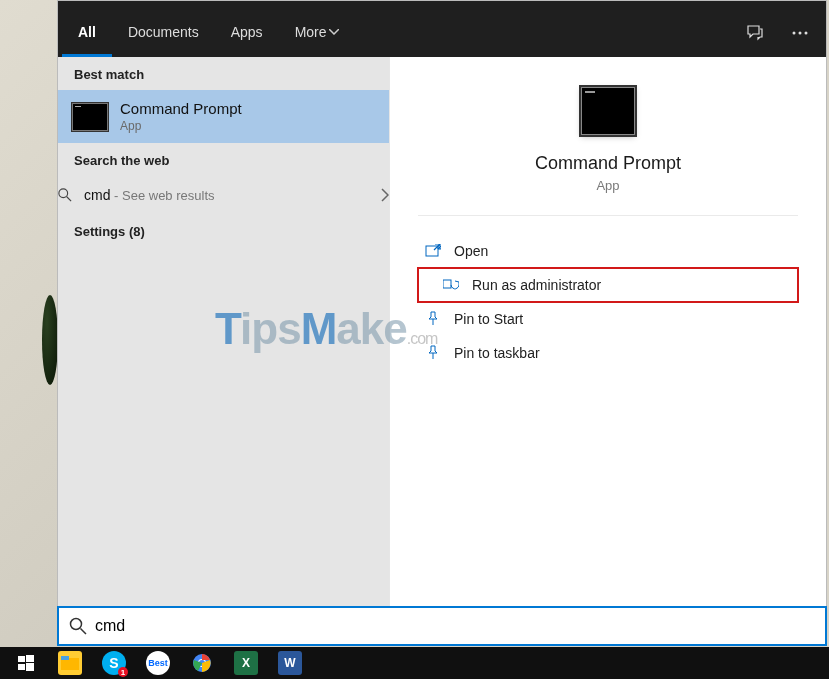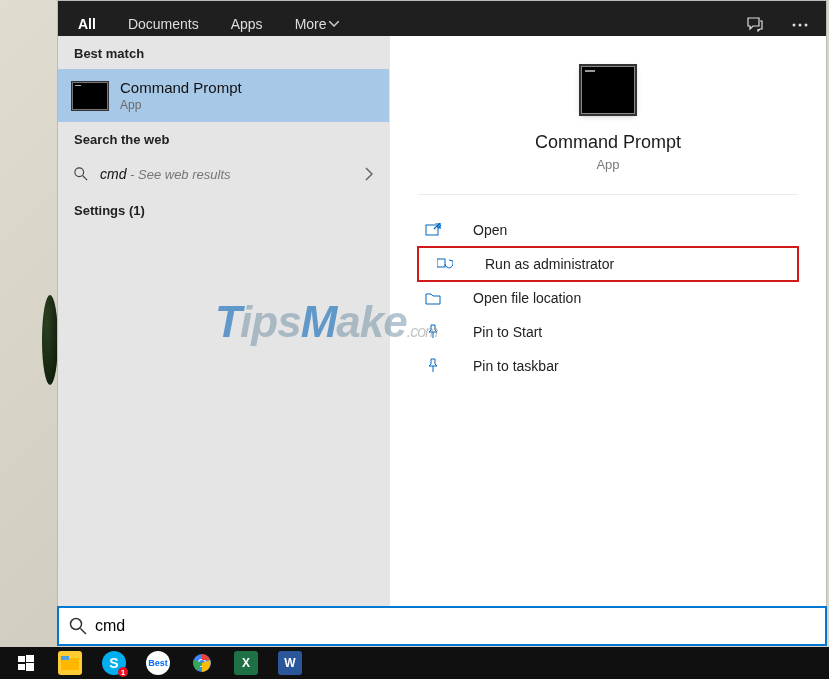--- a/index.html
+++ b/index.html
@@ -7,21 +7,21 @@
 
     .desktop-bg { position: absolute; left: 0; top: 0; width: 60px; height: 100%; background: linear-gradient(135deg, #e0dcd0 0%, #d0ccc0 100%); }
     .desktop-obj { position: absolute; left: 42px; top: 295px; width: 16px; height: 90px; background: radial-gradient(ellipse at 30% 30%, #2a4020, #0a1505); border-radius: 50%; }
 
     .search-window {
       position: absolute; left: 57px; top: 0; right: 2px; height: 646px;
       background: #fff; border: 1px solid #bbb; display: flex; flex-direction: column;
     }
 
     .tabs-bar {
-      background: #1f1f1f; height: 35px; display: flex; align-items: flex-start;
+      background: #1f1f1f; height: 56px; display: flex; align-items: flex-end;
       padding: 0 4px; color: #fff;
     }
     .tab {
       padding: 0 16px; height: 48px; display: flex; align-items: center;
       font-size: 14px; cursor: pointer; color: #ddd; border-bottom: 3px solid transparent;
     }
     .tab.active { color: #fff; border-bottom-color: #0078d4; font-weight: 600; }
     .tab-more { display: flex; align-items: center; gap: 2px; }
     .tab-spacer { flex: 1; }
     .tab-icon { padding: 0 14px; height: 48px; display: flex; align-items: center; font-size: 16px; color: #ddd; cursor: pointer; }
@@ -38,44 +38,44 @@
     .result-item.selected { background: #a8c8e8; }
     .cmd-mini {
       width: 36px; height: 28px; background: #000; border: 1px solid #777;
       box-shadow: 0 0 0 1px #333; position: relative;
     }
     .cmd-mini::before { content:""; position:absolute; left:2px; top:2px; width:6px; height:1px; background:#aaa; }
     .result-text { display: flex; flex-direction: column; }
     .result-title { font-size: 15px; color: #111; }
     .result-sub { font-size: 12px; color: #6a6a6a; margin-top: 2px; }
 
-    .web-row { display: flex; align-items: center; padding: 10px 16px; gap: 12px; cursor: pointer; font-style: italic; }
+    .web-row { display: flex; align-items: center; padding: 10px 0; gap: 12px; cursor: pointer; }
     .web-row .mag { width: 14px; height: 14px; }
     .web-query { font-size: 14px; color: #111; }
     .web-suffix { font-size: 13px; color: #777; }
     .chevron { margin-left: auto; color: #666; }
 
     .right-panel { flex: 1; background: #fff; border-left: 1px solid #e6e6e6; padding: 24px 28px; position: relative; }
     .app-hero { display: flex; flex-direction: column; align-items: center; padding: 6px 0 22px; border-bottom: 1px solid #eaeaea; }
     .app-icon-big {
       width: 54px; height: 48px; background: #000; border: 1px solid #888;
       box-shadow: 0 0 0 2px #333, 0 2px 6px rgba(0,0,0,0.25); position: relative; margin-bottom: 18px;
     }
     .app-icon-big::before { content:""; position:absolute; left:3px; top:3px; width:10px; height:2px; background:#999; }
     .app-name { font-size: 18px; color: #1a1a1a; }
     .app-type { font-size: 13px; color: #7a7a7a; margin-top: 4px; }
 
     .actions { padding-top: 18px; }
-    .action-row { display: flex; align-items: center; gap: 31px; padding: 9px 6px; font-size: 14px; color: #222; cursor: pointer; }
-    .action-row.highlight { outline: 2px solid #d21919; outline-offset: -1px; padding: 9px 18px; }
+    .action-row { display: flex; align-items: center; gap: 12px; padding: 9px 6px; font-size: 14px; color: #222; cursor: pointer; }
+    .action-row.highlight { outline: 2px solid #d21919; outline-offset: -1px; padding: 9px 24px; }
     .act-icon { width: 18px; height: 16px; display: flex; align-items: center; justify-content: center; color: #0066c0; flex-shrink: 0; }
 
     .watermark {
-      position: absolute; left: 215px; top: 297px; font-size: 44px; font-weight: 700;
-      color: rgba(120,150,170,0.55); font-style: italic; letter-spacing: -1px; pointer-events: none;
+      position: absolute; left: 215px; top: 304px; font-size: 44px; font-weight: 700;
+      color: rgba(120,150,170,0.55); letter-spacing: -1px; pointer-events: none;
       font-family: Arial, sans-serif;
     }
     .watermark .t { color: rgba(40,120,190,0.7); }
     .watermark .com { font-size: 16px; font-weight: 400; color: rgba(140,140,140,0.5); }
 
     .search-box {
       position: absolute; left: 57px; right: 2px; height: 40px; bottom: 33px;
       border: 2px solid #0078d4; background: #fff; display: flex; align-items: center; padding: 0 10px; gap: 8px;
     }
     .search-box input { border: none; outline: none; font-size: 16px; flex: 1; }
@@ -140,21 +140,21 @@
           </svg>
         <span>
           <span class="web-query">cmd</span><span class="web-suffix"> - See web results</span>
         </span>
         <span class="chevron">
           <svg width="8" height="14" viewBox="0 0 8 14">
               <path d="M1 1 L7 7 L1 13" stroke="#666" fill="none" stroke-width="1.5"></path>
             </svg>
         </span>
       </div>
-      <div class="section-hdr">Settings (1)</div>
+      <div class="section-hdr">Settings (8)</div>
     </div>
 
     <div class="right-panel">
       <div class="app-hero">
         <div class="app-icon-big"></div>
         <div class="app-name">Command Prompt</div>
         <div class="app-type">App</div>
       </div>
       <div class="actions">
         <div class="action-row">
@@ -168,28 +168,20 @@
           <span>Open</span>
         </div>
         <div class="action-row highlight">
           <span class="act-icon">
               <svg width="16" height="16" viewBox="0 0 16 16">
                 <rect x="0" y="3" width="8" height="8" stroke="#0066c0" fill="none"></rect>
                 <path d="M10 4 L14 5 v3 c0 3 -4 4 -4 4 s-4 -1 -4 -4" stroke="#0066c0" fill="none" transform="translate(2,0)"></path>
               </svg>
             </span>
           <span>Run as administrator</span>
-        </div>
-        <div class="action-row">
-          <span class="act-icon">
-              <svg width="16" height="14" viewBox="0 0 16 14">
-                <path d="M1 3 h5 l2 2 h7 v8 h-14 z" stroke="#0066c0" fill="none"></path>
-              </svg>
-            </span>
-          <span>Open file location</span>
         </div>
         <div class="action-row">
           <span class="act-icon">
               <svg width="16" height="16" viewBox="0 0 16 16">
                 <path d="M6 1 h4 v5 l2 2 h-8 l2 -2 z M8 8 v6" stroke="#0066c0" fill="none"></path>
               </svg>
             </span>
           <span>Pin to Start</span>
         </div>
         <div class="action-row">

